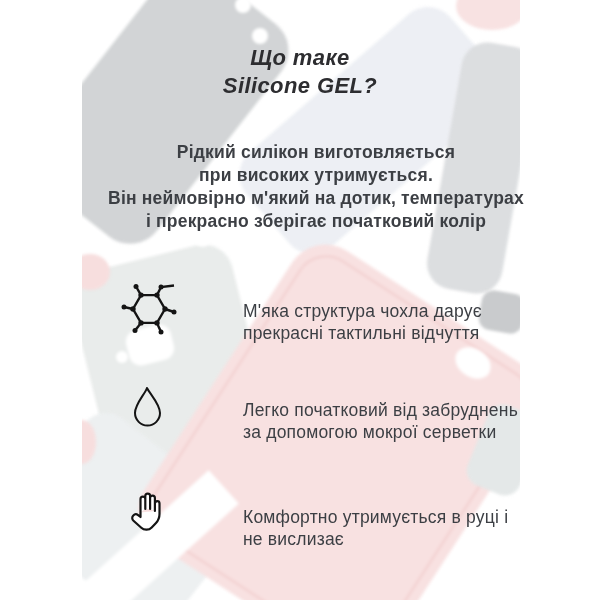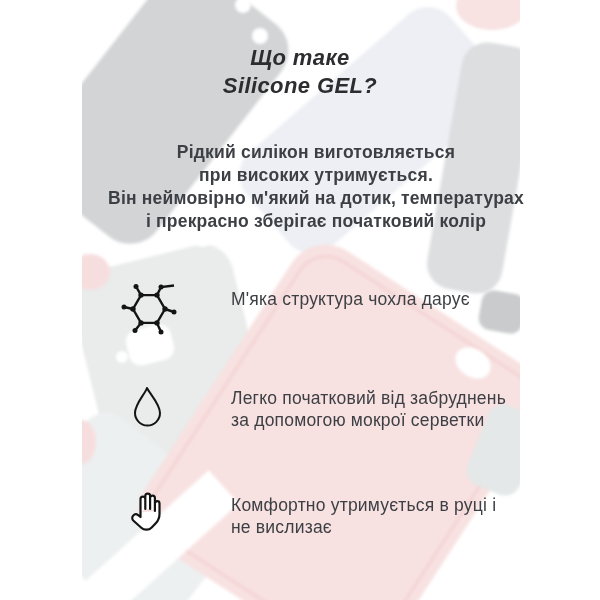--- a/index.html
+++ b/index.html
@@ -38,21 +38,21 @@
     font-size:22px;line-height:28px;font-weight:800;font-style:italic;
     color:#2d2d30;letter-spacing:.4px;
   }
   .title span{display:block;}
   .intro{
     position:absolute;left:16px;top:141px;width:600px;margin:0;text-align:center;
     font-size:17.5px;line-height:23px;font-weight:700;color:#3c3f44;letter-spacing:.2px;
   }
   .intro span{display:block;}
   .feature-text{
-    position:absolute;left:227px;width:290px;margin:4px;
+    position:absolute;left:227px;width:290px;margin:16px;
     font-size:17.5px;line-height:22px;font-weight:500;color:#3c3f44;letter-spacing:.2px;
   }
   .feature-text span{display:block;}
   .ft1{top:284px;} .ft2{top:383px;} .ft3{top:490px;}
   .icon{position:absolute;}
   .icon svg{display:block;}
   .ic1{left:120px;top:280px;} .ic2{left:131px;top:385px;} .ic3{left:127px;top:488px;}
 </style>
 </head>
 <body>
@@ -114,20 +114,21 @@
           <circle cx="-13" cy="-22.5" r="2.5"></circle>
           <circle cx="-14" cy="21.5" r="2.5"></circle>
         <circle cx="12" cy="23" r="2.5"></circle>
           <circle cx="25" cy="3" r="2.5"></circle>
           <circle cx="12" cy="-22" r="2.5"></circle>
       </g>
     </svg>
   </div>
   <p class="feature-text ft1">
     <span>М'яка структура чохла дарує</span>
+    <span>прекрасні тактильні відчуття</span>
   </p>
 
   <div class="icon ic2">
     <svg width="34" height="44" viewBox="0 0 34 44" fill="none" stroke="#141414" stroke-width="2">
       <path d="M16 3 C 14 9, 4 19, 4 28 a 12.5 12.5 0 0 0 25 0 C 29 19, 19 9, 16 3 Z" stroke-linejoin="round"></path>
     </svg>
   </div>
   <p class="feature-text ft2">
     <span>Легко початковий від забруднень</span>
     <span>за допомогою мокрої серветки</span>

